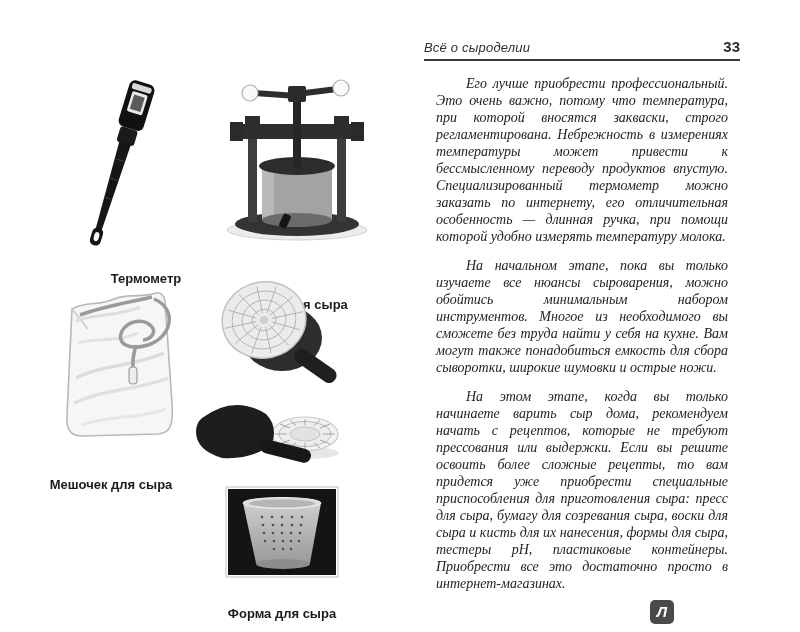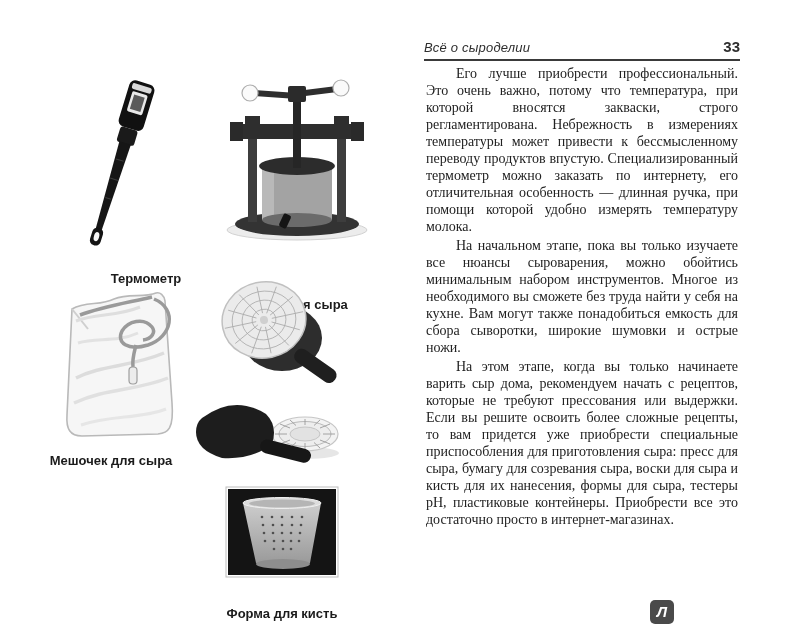--- a/index.html
+++ b/index.html
@@ -21,34 +21,34 @@
   .htitle{font-style:italic;font-size:13px;color:#2e2e2e;letter-spacing:.2px;}
   .hpage{font-size:15px;font-weight:600;color:#2e2e2e;}
 
   
   .textcol{
     position:absolute;left:424px;top:63px;width:316px;
     font-family:"Liberation Serif", serif;
     font-size:14px;line-height:17px;color:#222;
     text-align:justify;
   }
-  .textcol p{margin:2px;text-indent:30px;}
+  .textcol p{margin:12px;text-indent:30px;font-style:italic;}
   .textcol p.lastpara{margin-top:3px;}
 
   
   .fig{position:absolute;}
   .fig svg{display:block;overflow:visible;}
   .figlabel{
     position:absolute;
     font-size:13px;font-weight:bold;color:#1b1b1b;
     text-align:center;white-space:nowrap;margin-top:29px;
   }
   .lbl-thermometer{left:96px;top:242px;width:100px;}
   .lbl-press{left:236px;top:268px;width:120px;}
-  .lbl-bag{left:48px;top:424px;width:126px;}
+  .lbl-bag{left:48px;top:448px;width:126px;}
   .lbl-mold{left:222px;top:577px;width:120px;}
 
   .fig-thermometer{left:70px;top:75px;}
   .fig-press{left:222px;top:80px;}
   .fig-bag{left:56px;top:283px;}
   .fig-colander{left:220px;top:280px;}
   .fig-pan{left:194px;top:396px;}
   .fig-mold{left:226px;top:487px;}
 
   
@@ -230,21 +230,21 @@
           <circle cx="48" cy="54" r="1.3"></circle>
           <circle cx="57" cy="54" r="1.3"></circle>
           <circle cx="65" cy="54" r="1.3"></circle>
           <circle cx="73" cy="54" r="1.3"></circle>
         <circle cx="48" cy="62" r="1.3"></circle>
           <circle cx="57" cy="62" r="1.3"></circle>
           <circle cx="65" cy="62" r="1.3"></circle>
       </g>
     </svg>
   </div>
-  <div class="figlabel lbl-mold">Форма для кисть</div>
+  <div class="figlabel lbl-mold">Форма для сыра</div>
 
   <div class="textcol">
     <p>Его лучше приобрести профессиональный. Это очень важно, потому что температура, при которой вносятся закваски, строго регламентирована. Небрежность в измерениях температуры может привести к бессмысленному переводу продуктов впустую. Специализированный термометр можно заказать по интернету, его отличительная особенность — длинная ручка, при помощи которой удобно измерять температуру молока.</p>
     <p>На начальном этапе, пока вы только изучаете все нюансы сыроварения, можно обойтись минимальным набором инструментов. Многое из необходимого вы сможете без труда найти у себя на кухне. Вам могут также понадобиться емкость для сбора сыворотки, широкие шумовки и острые ножи.</p>
     <p>На этом этапе, когда вы только начинаете варить сыр дома, рекомендуем начать с рецептов, которые не требуют прессования или выдержки. Если вы решите освоить более сложные рецепты, то вам придется уже приобрести специальные приспособления для приготовления сыра: пресс для сыра, бумагу для созревания сыра, воски для сыра и кисть для их нанесения, формы для сыра, тестеры pH, пластиковые контейнеры. Приобрести все это достаточно просто в интернет-магазинах.</p>
   </div>
 
   <a class="logo">
     <span>Л</span>
   </a>

